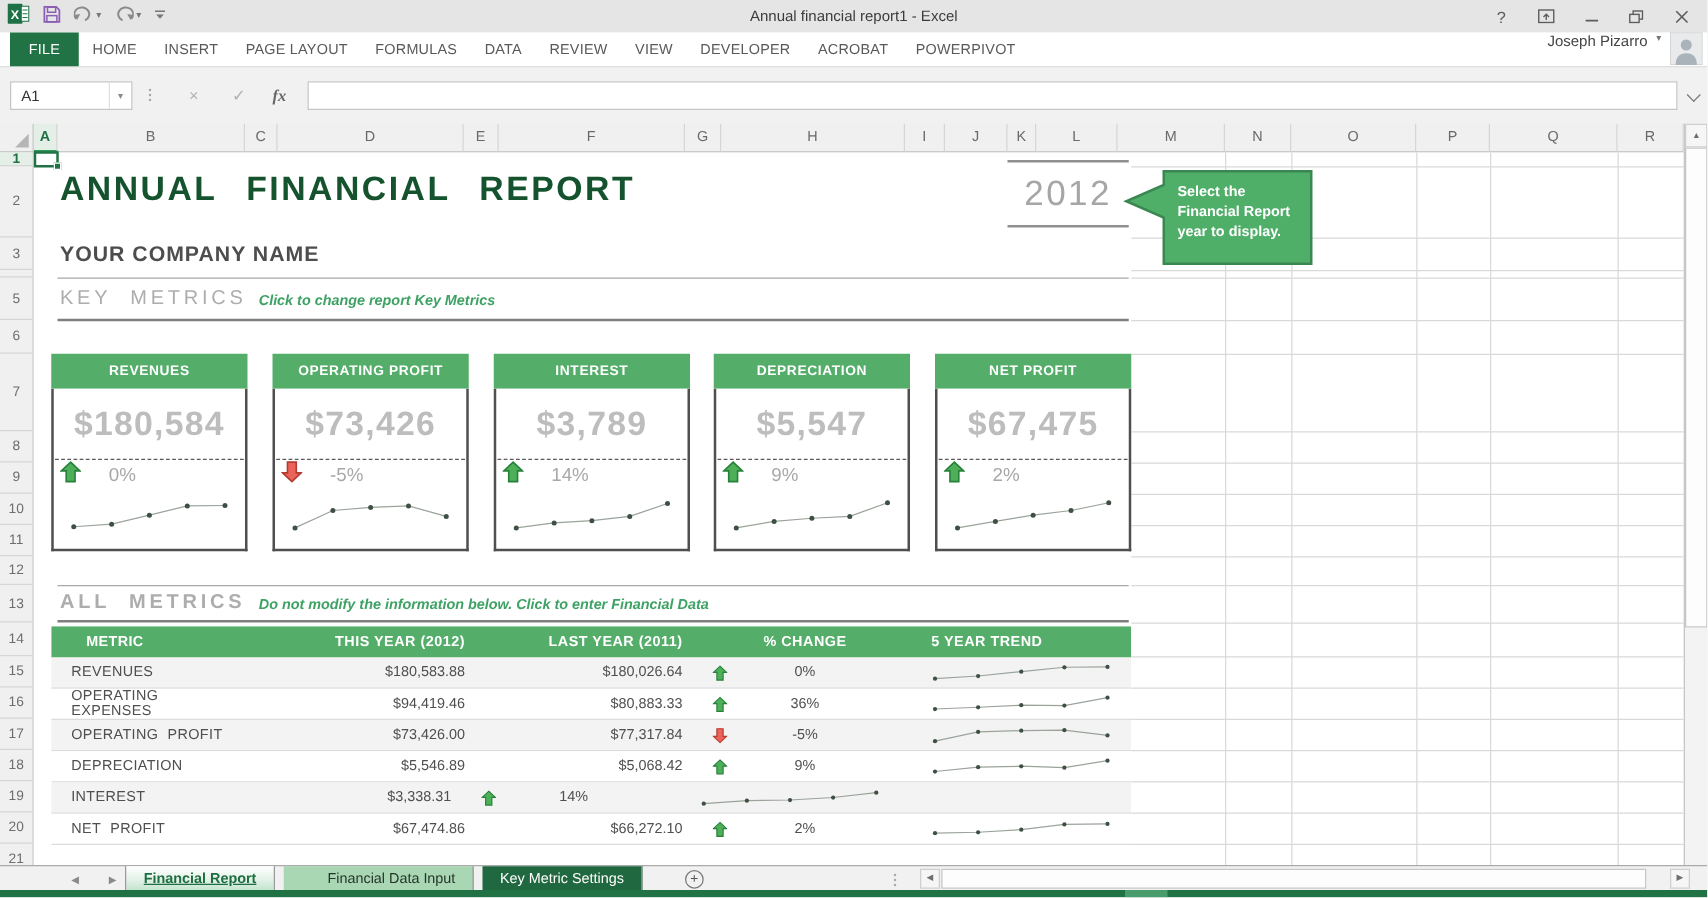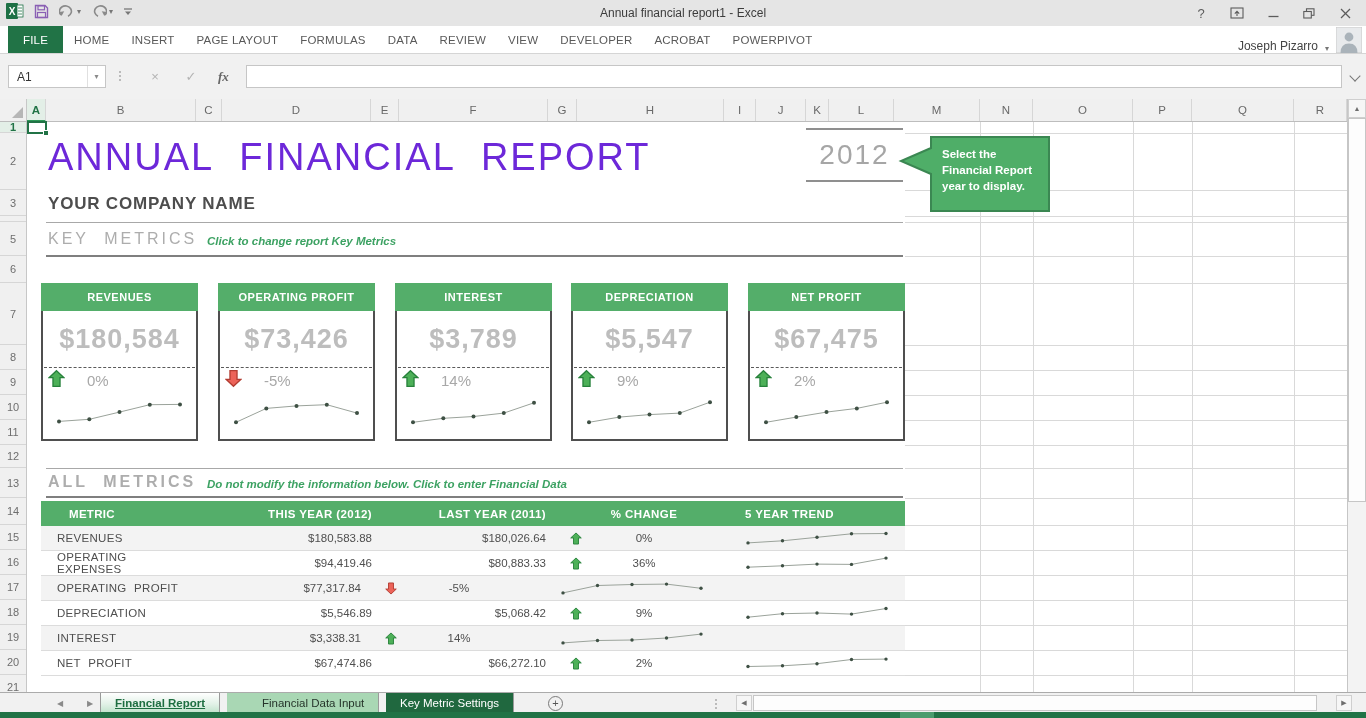--- a/index.html
+++ b/index.html
@@ -14,21 +14,21 @@
   #win-title { position:absolute; left:0; right:0; top:0; height:26px; text-align:center; font-size:12px; color:#3c3c3c; line-height:26px; }
   #win-controls { position:absolute; right:4px; top:0; height:26px; display:flex; align-items:center; gap:14px; padding-right:6px; }
   .winbtn { display:flex; align-items:center; justify-content:center; width:22px; height:20px; color:#5c5c5c; font-size:13px; }
   .qat-drop { font-size:8px; color:#777; }
 
   
   #ribbonrow { position:absolute; left:0; top:26px; width:1366px; height:28px; background:#ffffff; border-bottom:1px solid #d5d5d5; }
   #ribbon-tabs { position:absolute; left:8px; top:0; height:27px; display:flex; align-items:stretch; }
   .rtab { padding:0 11px; font-size:11.5px; color:#595959; letter-spacing:.2px; display:flex; align-items:center; }
   .rtab.active { background:#217346; color:#ffffff; padding:0 15px; }
-  #user-area { position:absolute; right:4px; top:0; height:27px; display:flex; align-items:flex-end; gap:7px;margin-left:28px; }
+  #user-area { position:absolute; right:4px; top:0; height:27px; display:flex; align-items:flex-start; gap:7px;margin-left:28px; }
   #user-name { font-size:12px; color:#444; }
   #user-drop { font-size:8px; color:#777; }
 
   
   #formulabar { position:absolute; left:0; top:54px; width:1366px; height:45px; background:#f1f1f1; }
   #namebox { position:absolute; left:8px; top:11px; width:98px; height:23px; background:#fff; border:1px solid #c6c6c6; font-size:12px; color:#333; display:flex; align-items:center; }
   #namebox .nb-text { flex:1; padding-left:8px; }
   #namebox .nb-drop { width:18px; text-align:center; color:#8a8a8a; font-size:8px; border-left:1px solid #e0e0e0; line-height:21px; height:21px; }
   .vdots { position:absolute; width:2px; }
   .vdots i { display:block; width:2px; height:2px; border-radius:50%; background:#a9a9a9; margin:2px 0; }
@@ -52,21 +52,21 @@
   
   #sheet { position:absolute; left:27px; top:122px; width:1320px; height:570px; background:#ffffff; overflow:hidden; }
   #gridlines { position:absolute; left:0; top:99px; width:1347px; height:593px; pointer-events:none; }
 
   
   #sel-box { position:absolute; left:27px; top:121px; width:20px; height:13px; border:2px solid #217346; }
   #sel-handle { position:absolute; left:43px; top:130px; width:6px; height:6px; background:#217346; border:1px solid #fff; }
 
   
   .abs { position:absolute; }
-  #report-title { left:48px; top:136px; font-size:38px; color:#6d28d9; letter-spacing:2px; word-spacing:14px; font-weight:400; }
+  #report-title { left:48px; top:136px; font-size:27px; color:#14532d; letter-spacing:2px; word-spacing:14px; font-weight:700; }
   #company-name { left:48px; top:194px; font-size:17px; color:#4d4d4d; font-weight:bold; letter-spacing:.8px; }
   #year-box { left:806px; top:128px; width:97px; height:54px; border-top:2px solid #8f8f8f; border-bottom:2px solid #8f8f8f; color:#a6a6a6; font-size:28px; letter-spacing:2px; text-align:center; line-height:50px; }
   #callout-svg { left:898px; top:134px; }
   #callout-text { left:942px; top:146px; width:100px; font-size:11.5px; font-weight:bold; color:#fff; line-height:16px; }
   .hline { position:absolute; background:#a8a8a8; height:1px; }
   .hline.thick { height:2px; background:#7f7f7f; }
   .sec-label { font-size:16px; color:#adadad; letter-spacing:3px; word-spacing:8px; }
   .sec-hint { font-size:11.5px; font-weight:bold; font-style:italic; color:#3da263; }
 
   
@@ -496,20 +496,21 @@
               <circle cx="40.5" cy="13.8" r="1.7" fill="#3e5044"></circle>
               <circle cx="75.0" cy="12.1" r="1.7" fill="#3e5044"></circle>
               <circle cx="109.5" cy="12.4" r="1.7" fill="#3e5044"></circle>
               <circle cx="144.0" cy="6.1" r="1.7" fill="#3e5044"></circle>
             </svg>
           </div>
   </div>
 
   <div class="trow alt">
     <div class="tc c-metric">OPERATING PROFIT</div>
+    <div class="tc c-this">$73,426.00</div>
     <div class="tc c-last">$77,317.84</div>
     <div class="tc c-arrow">
             <svg width="12" height="13" viewBox="0 0 13 14">
               <path d="M6.5 1 L12.2 6.4 H9.2 V13 H3.8 V6.4 H0.8 Z" transform="translate(0,14) scale(1,-1)" fill="#ec6359" stroke="#b23c31" stroke-width="1"></path>
             </svg>
           </div>
     <div class="tc c-change">-5%</div>
     <div class="tc c-trend">
             <svg width="150" height="23">
               <polyline points="6.0,15.9 40.5,8.5 75.0,7.5 109.5,7.1 144.0,11.3" fill="none" stroke="#9ba39b" stroke-width="1"></polyline>

